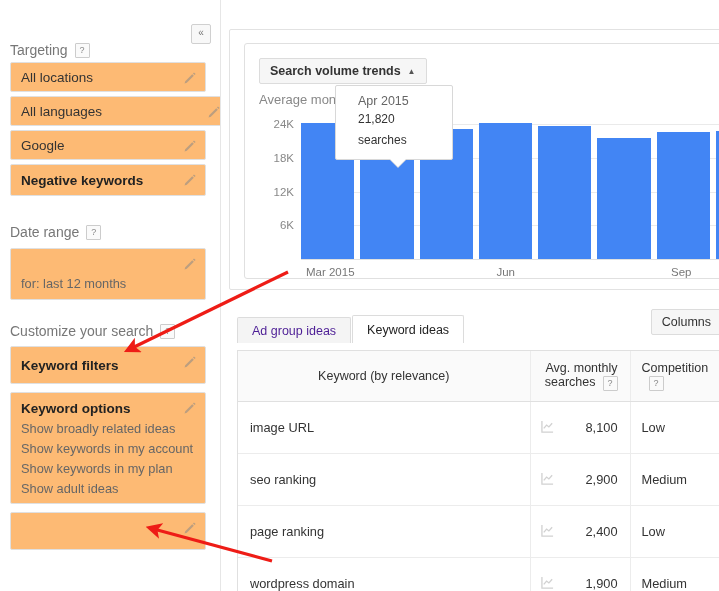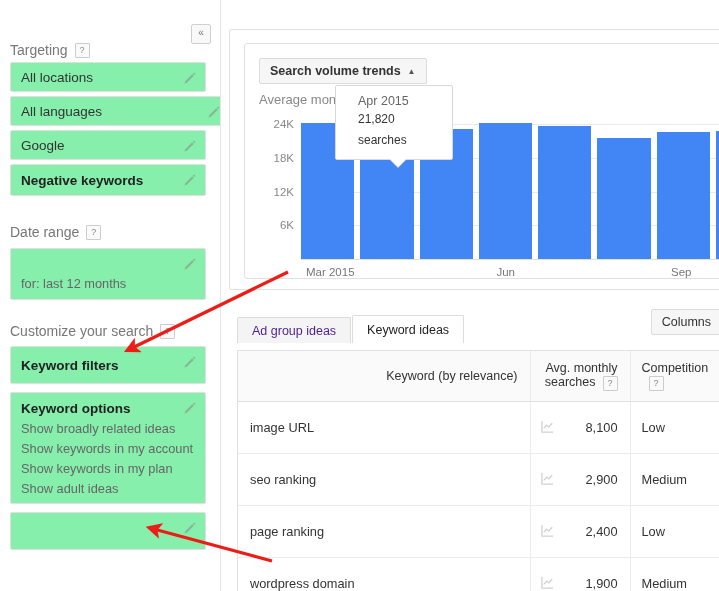--- a/index.html
+++ b/index.html
@@ -22,21 +22,21 @@
   .sect-head{
     margin:0;padding:0;color:#777;font-size:14px;font-weight:400;
     display:flex;align-items:center;
   }
   .help-q{
     display:inline-block;width:13px;height:13px;margin-left:7px;
     border:1px solid #ccc;border-radius:1px;background:#fafafa;
     color:#888;font-size:9px;line-height:12px;text-align:center;cursor:pointer;
   }
   .panel{
-    position:relative;background:#86efac;border:1px solid #e0e0e0;border-radius:2px;
+    position:relative;background:#fdba74;border:1px solid #e0e0e0;border-radius:2px;
     box-sizing:border-box;cursor:pointer;
   }
   .panel .pencil{
     position:absolute;right:8px;top:8px;width:13px;height:13px;opacity:.55;
   }
   .panel-title{color:#333;font-size:13.5px;}
   .panel-title.bold{font-weight:bold;color:#222;}
   .panel-line{color:#666;font-size:12.8px;line-height:17.5px;}
 
   
@@ -103,21 +103,21 @@
   .table{
     position:absolute;left:16px;top:350px;right:-22px;bottom:-4px;
     border:1px solid #e0e0e0;border-bottom:none;box-sizing:border-box;background:#fff;
   }
   table{border-collapse:collapse;width:100%;table-layout:fixed;}
   th{
     background:#fafafa;border-bottom:1px solid #e0e0e0;
     font-size:12.5px;color:#333;font-weight:normal;
     padding:10px 12px;height:44px;vertical-align:middle;box-sizing:border-box;
   }
-  th.c-keyword{text-align:right;width:292px;}
+  th.c-keyword{text-align:center;width:292px;}
   th.c-vol{text-align:right;width:100px;border-left:1px solid #ececec;padding-right:12px;}
   th.c-comp{text-align:left;width:auto;border-left:1px solid #ececec;padding-left:11px;}
   th .stack{line-height:14px;}
   th .q{vertical-align:middle;}
   td{
     border-bottom:1px solid #ececec;font-size:12.8px;color:#333;
     padding:0 12px;height:52px;vertical-align:middle;box-sizing:border-box;
   }
   td.c-keyword{text-align:left;}
   td.c-vol{text-align:right;border-left:1px solid #ececec;position:relative;}

